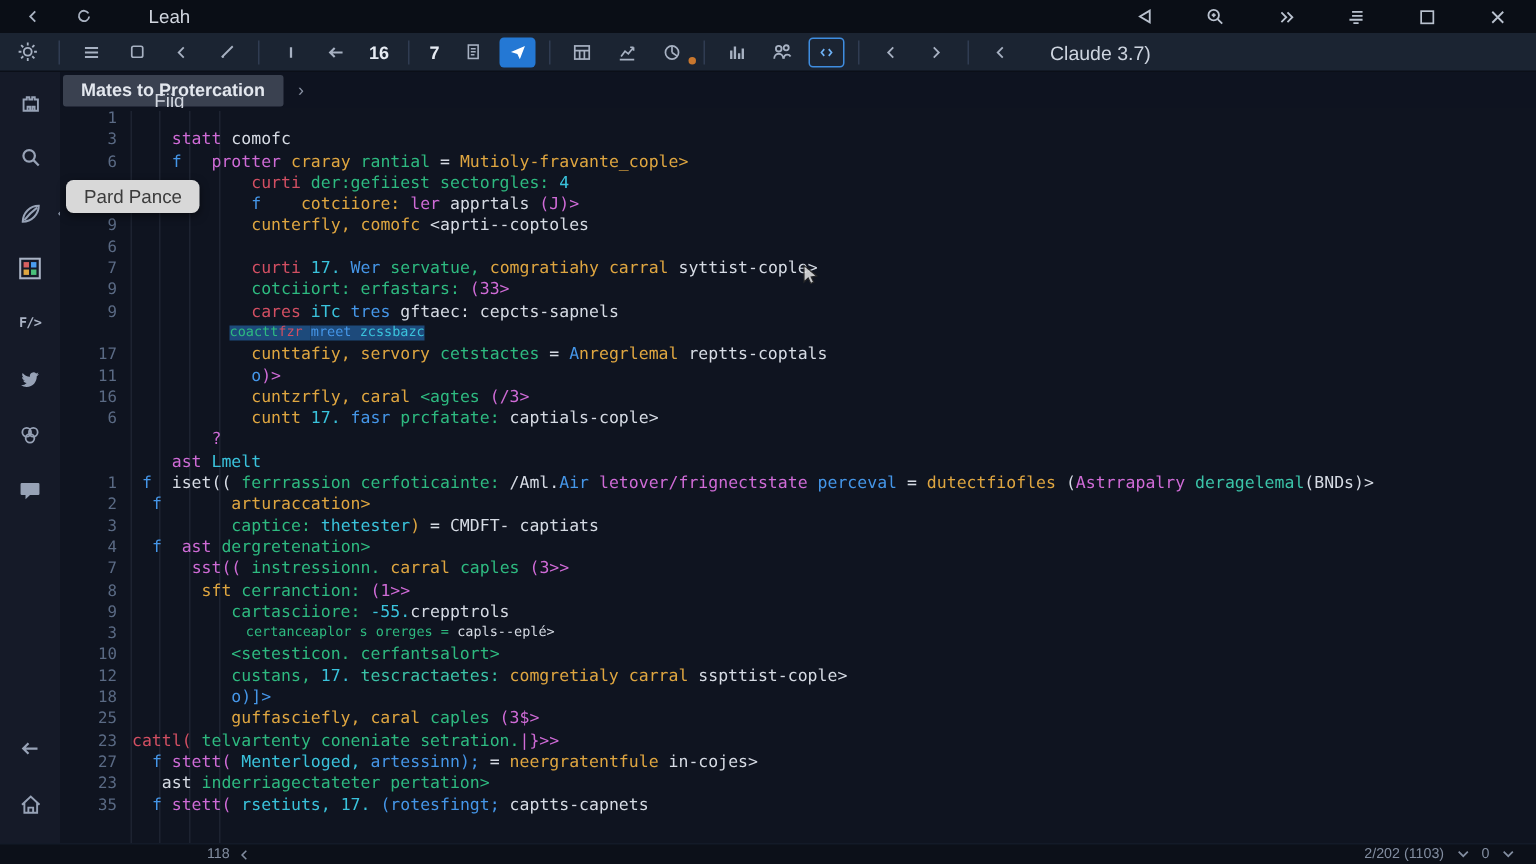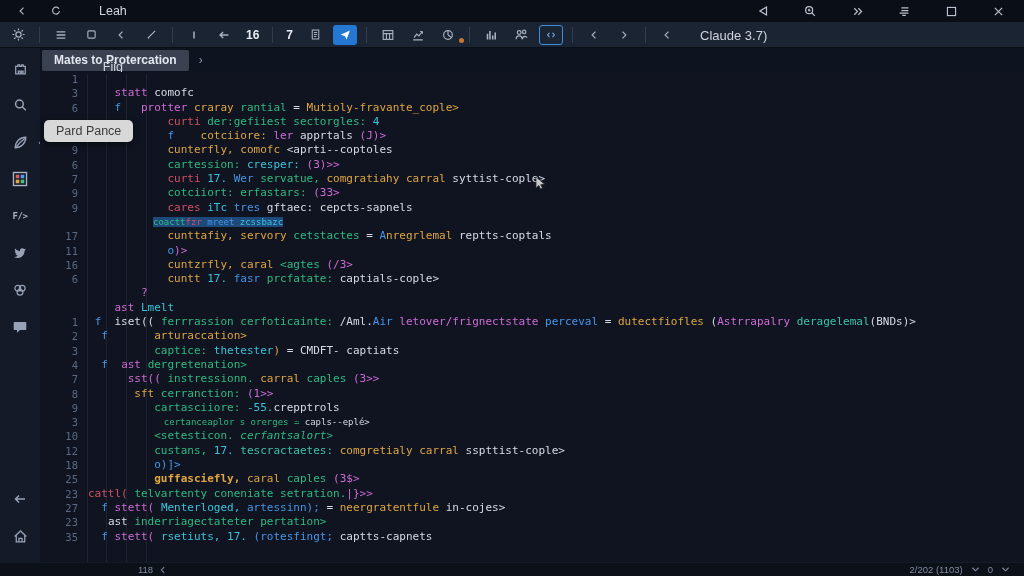--- a/index.html
+++ b/index.html
@@ -318,43 +318,43 @@
         <div class="guide" style="left:66px"></div>
         <div class="guide" style="left:86px"></div>
         <div class="guide" style="left:106px"></div>
         <div id="code-lines">
             <div class="cl"><span class="g">1</span><span class="c"></span></div>
             <div class="cl"><span class="g">3</span><span class="c"><span>    </span><span style="color: rgb(207, 107, 214);">statt</span><span style="color: rgb(214, 219, 228);"> comofc</span></span></div>
             <div class="cl"><span class="g">6</span><span class="c"><span>    </span><span style="color: rgb(69, 150, 232);">f</span><span>   </span><span style="color: rgb(207, 107, 214);">protter</span><span> </span><span style="color: rgb(223, 166, 64);">craray</span><span> </span><span style="color: rgb(46, 186, 128);">rantial</span><span style="color: rgb(214, 219, 228);"> = </span><span style="color: rgb(223, 166, 64);">Mutioly-fravante_cople&gt;</span></span></div>
             <div class="cl"><span class="g"></span><span class="c"><span>            </span><span style="color: rgb(209, 79, 98);">curti</span><span> </span><span style="color: rgb(46, 186, 128);">der:gefiiest</span><span> </span><span style="color: rgb(46, 186, 128);">sectorgles:</span><span> </span><span style="color: rgb(58, 195, 220);">4</span></span></div>
             <div class="cl"><span class="g"></span><span class="c"><span>            </span><span style="color: rgb(69, 150, 232);">f</span><span>    </span><span style="color: rgb(223, 166, 64);">cotciiore:</span><span> </span><span style="color: rgb(207, 107, 214);">ler</span><span> </span><span style="color: rgb(214, 219, 228);">apprtals</span><span> </span><span style="color: rgb(207, 107, 214);">(J)&gt;</span></span></div>
             <div class="cl"><span class="g">9</span><span class="c"><span>            </span><span style="color: rgb(223, 166, 64);">cunterfly,</span><span> </span><span style="color: rgb(223, 166, 64);">comofc</span><span> </span><span style="color: rgb(214, 219, 228); text-align: right;">&lt;aprti--coptoles</span></span></div>
-            <div class="cl"><span class="g">6</span><span class="c"><span>            </span><span style="color: rgb(46, 186, 128);">cartession:</span><span> </span><span style="color: rgb(58, 195, 220);">cresper:</span><span> </span><span style="color: rgb(207, 107, 214);">(3)&gt;&gt;</span></span></div>
+            <div class="cl"><span class="g">6</span></div>
             <div class="cl"><span class="g">7</span><span class="c"><span>            </span><span style="color: rgb(209, 79, 98);">curti</span><span> </span><span style="color: rgb(58, 195, 220);">17.</span><span> </span><span style="color: rgb(69, 150, 232);">Wer</span><span> </span><span style="color: rgb(46, 186, 128);">servatue,</span><span> </span><span style="color: rgb(223, 166, 64);">comgratiahy</span><span> </span><span style="color: rgb(223, 166, 64);">carral</span><span> </span><span style="color: rgb(214, 219, 228);">syttist-cople&gt;</span></span></div>
             <div class="cl"><span class="g">9</span><span class="c"><span>            </span><span style="color: rgb(46, 186, 128);">cotciiort:</span><span> </span><span style="color: rgb(46, 186, 128);">erfastars:</span><span> </span><span style="color: rgb(207, 107, 214);">(33&gt;</span></span></div>
             <div class="cl"><span class="g">9</span><span class="c"><span>            </span><span style="color: rgb(209, 79, 98);">cares</span><span> </span><span style="color: rgb(58, 195, 220);">iTc</span><span> </span><span style="color: rgb(69, 150, 232);">tres</span><span> </span><span style="color: rgb(214, 219, 228);">gftaec:</span><span> </span><span style="color: rgb(214, 219, 228);">cepcts-sapnels</span></span></div>
             <div class="cl sm sel"><span class="g"></span><span class="c"><span>            </span><span style="color: rgb(46, 186, 128);">coactt</span><span style="color: rgb(209, 79, 98);">fzr</span><span> </span><span style="color: rgb(69, 150, 232);">mreet</span><span> </span><span style="color: rgb(58, 195, 220);">zcssbazc</span></span></div>
             <div class="cl"><span class="g">17</span><span class="c"><span>            </span><span style="color: rgb(223, 166, 64);">cunttafiy,</span><span> </span><span style="color: rgb(223, 166, 64);">servory</span><span> </span><span style="color: rgb(46, 186, 128);">cetstactes</span><span style="color: rgb(214, 219, 228);"> = </span><span style="color: rgb(69, 150, 232);">A</span><span style="color: rgb(223, 166, 64);">nregrlemal</span><span> </span><span style="color: rgb(214, 219, 228);">reptts-coptals</span></span></div>
             <div class="cl"><span class="g">11</span><span class="c"><span>            </span><span style="color: rgb(69, 150, 232);">o</span><span style="color: rgb(207, 107, 214);">)&gt;</span></span></div>
             <div class="cl"><span class="g">16</span><span class="c"><span>            </span><span style="color: rgb(223, 166, 64);">cuntzrfly,</span><span> </span><span style="color: rgb(223, 166, 64);">caral</span><span> </span><span style="color: rgb(46, 186, 128);">&lt;agtes</span><span> </span><span style="color: rgb(207, 107, 214);">(/3&gt;</span></span></div>
             <div class="cl"><span class="g">6</span><span class="c"><span>            </span><span style="color: rgb(223, 166, 64);">cuntt</span><span> </span><span style="color: rgb(58, 195, 220);">17.</span><span> </span><span style="color: rgb(69, 150, 232);">fasr</span><span> </span><span style="color: rgb(46, 186, 128);">prcfatate:</span><span> </span><span style="color: rgb(214, 219, 228);">captials-cople&gt;</span></span></div>
             <div class="cl"><span class="g"></span><span class="c"><span>        </span><span style="color: rgb(207, 107, 214);">?</span></span></div>
             <div class="cl"><span class="g"></span><span class="c"><span>    </span><span style="color: rgb(207, 107, 214);">ast</span><span> </span><span style="color: rgb(58, 195, 220);">Lmelt</span></span></div>
             <div class="cl"><span class="g">1</span><span class="c"><span> </span><span style="color: rgb(69, 150, 232);">f</span><span>  </span><span style="color: rgb(214, 219, 228);">iset((</span><span> </span><span style="color: rgb(46, 186, 128);">ferrrassion</span><span> </span><span style="color: rgb(46, 186, 128);">cerfoticainte:</span><span> </span><span style="color: rgb(214, 219, 228);">/Aml.</span><span style="color: rgb(69, 150, 232);">Air</span><span> </span><span style="color: rgb(207, 107, 214);">letover/frignectstate</span><span> </span><span style="color: rgb(69, 150, 232);">perceval</span><span style="color: rgb(214, 219, 228);"> = </span><span style="color: rgb(223, 166, 64);">dutectfiofles</span><span style="color: rgb(214, 219, 228);"> (</span><span style="color: rgb(207, 107, 214);">Astrrapalry</span><span> </span><span style="color: rgb(59, 195, 168);">deragelemal</span><span style="color: rgb(214, 219, 228);">(BNDs)&gt;</span></span></div>
             <div class="cl"><span class="g">2</span><span class="c"><span>  </span><span style="color: rgb(69, 150, 232);">f</span><span>       </span><span style="color: rgb(223, 166, 64);">arturaccation&gt;</span></span></div>
             <div class="cl"><span class="g">3</span><span class="c"><span>          </span><span style="color: rgb(46, 186, 128);">captice:</span><span> </span><span style="color: rgb(58, 195, 220);">thetester</span><span style="color: rgb(223, 166, 64);">)</span><span style="color: rgb(214, 219, 228);"> = </span><span style="color: rgb(214, 219, 228);">CMDFT-</span><span> </span><span style="color: rgb(214, 219, 228);">captiats</span></span></div>
             <div class="cl"><span class="g">4</span><span class="c"><span>  </span><span style="color: rgb(69, 150, 232);">f</span><span>  </span><span style="color: rgb(207, 107, 214);">ast</span><span> </span><span style="color: rgb(46, 186, 128);">dergretenation&gt;</span></span></div>
             <div class="cl"><span class="g">7</span><span class="c"><span>      </span><span style="color: rgb(207, 107, 214);">sst((</span><span> </span><span style="color: rgb(46, 186, 128);">instressionn.</span><span> </span><span style="color: rgb(223, 166, 64);">carral</span><span> </span><span style="color: rgb(46, 186, 128);">caples</span><span> </span><span style="color: rgb(207, 107, 214);">(3&gt;&gt;</span></span></div>
             <div class="cl"><span class="g">8</span><span class="c"><span>       </span><span style="color: rgb(223, 166, 64);">sft</span><span> </span><span style="color: rgb(46, 186, 128);">cerranction:</span><span> </span><span style="color: rgb(207, 107, 214);">(1&gt;&gt;</span></span></div>
             <div class="cl"><span class="g">9</span><span class="c"><span>          </span><span style="color: rgb(46, 186, 128);">cartasciiore:</span><span> </span><span style="color: rgb(58, 195, 220);">-55.</span><span style="color: rgb(214, 219, 228);">crepptrols</span></span></div>
             <div class="cl sm"><span class="g">3</span><span class="c"><span>              </span><span style="color: rgb(46, 186, 128);">certanceaplor s orerges =</span><span> </span><span style="color: rgb(214, 219, 228);">capls--eplé&gt;</span></span></div>
-            <div class="cl"><span class="g">10</span><span class="c"><span>          </span><span style="color: rgb(46, 186, 128);">&lt;setesticon.</span><span> </span><span style="color: rgb(46, 186, 128); font-style: italic;">cerfantsalort&gt;</span></span></div>
+            <div class="cl"><span class="g">10</span><span class="c"><span>          </span><span style="color: rgb(46, 186, 128);">&lt;setesticon.</span><span> </span><span style="color: rgb(46, 186, 128);">cerfantsalort&gt;</span></span></div>
             <div class="cl"><span class="g">12</span><span class="c"><span>          </span><span style="color: rgb(46, 186, 128);">custans,</span><span> </span><span style="color: rgb(58, 195, 220);">17.</span><span> </span><span style="color: rgb(59, 195, 168);">tescractaetes:</span><span> </span><span style="color: rgb(223, 166, 64);">comgretialy</span><span> </span><span style="color: rgb(223, 166, 64);">carral</span><span> </span><span style="color: rgb(214, 219, 228);">sspttist-cople&gt;</span></span></div>
             <div class="cl"><span class="g">18</span><span class="c"><span>          </span><span style="color: rgb(69, 150, 232);">o)]&gt;</span></span></div>
-            <div class="cl"><span class="g">25</span><span class="c"><span>          </span><span style="color: rgb(223, 166, 64); font-weight: bold;">guffasciefly,</span><span> </span><span style="color: rgb(223, 166, 64);">caral</span><span> </span><span style="color: rgb(46, 186, 128);">caples</span><span> </span><span style="color: rgb(207, 107, 214);">(3$&gt;</span></span></div>
+            <div class="cl"><span class="g">25</span><span class="c"><span>          </span><span style="color: rgb(223, 166, 64);">guffasciefly,</span><span> </span><span style="color: rgb(223, 166, 64);">caral</span><span> </span><span style="color: rgb(46, 186, 128);">caples</span><span> </span><span style="color: rgb(207, 107, 214);">(3$&gt;</span></span></div>
             <div class="cl"><span class="g">23</span><span class="c"><span style="color: rgb(209, 79, 98);">cattl(</span><span> </span><span style="color: rgb(46, 186, 128);">telvartenty</span><span> </span><span style="color: rgb(46, 186, 128);">coneniate</span><span> </span><span style="color: rgb(46, 186, 128);">setration.</span><span style="color: rgb(207, 107, 214);">|}&gt;&gt;</span></span></div>
             <div class="cl"><span class="g">27</span><span class="c"><span>  </span><span style="color: rgb(69, 150, 232);">f</span><span> </span><span style="color: rgb(207, 107, 214);">stett(</span><span> </span><span style="color: rgb(58, 195, 220);">Menterloged,</span><span> </span><span style="color: rgb(69, 150, 232);">artessinn);</span><span style="color: rgb(214, 219, 228);"> = </span><span style="color: rgb(223, 166, 64);">neergratentfule</span><span> </span><span style="color: rgb(214, 219, 228);">in-cojes&gt;</span></span></div>
             <div class="cl"><span class="g">23</span><span class="c"><span>   </span><span style="color: rgb(214, 219, 228);">ast</span><span> </span><span style="color: rgb(46, 186, 128);">inderriagectateter</span><span> </span><span style="color: rgb(46, 186, 128);">pertation&gt;</span></span></div>
             <div class="cl"><span class="g">35</span><span class="c"><span>  </span><span style="color: rgb(69, 150, 232);">f</span><span> </span><span style="color: rgb(207, 107, 214);">stett(</span><span> </span><span style="color: rgb(58, 195, 220);">rsetiuts,</span><span> </span><span style="color: rgb(58, 195, 220);">17.</span><span> </span><span style="color: rgb(69, 150, 232);">(rotesfingt;</span><span> </span><span style="color: rgb(214, 219, 228);">captts-capnets</span></span></div>
           </div>
       </div>
     </div>
   </div>
 
   <div class="statusbar">

